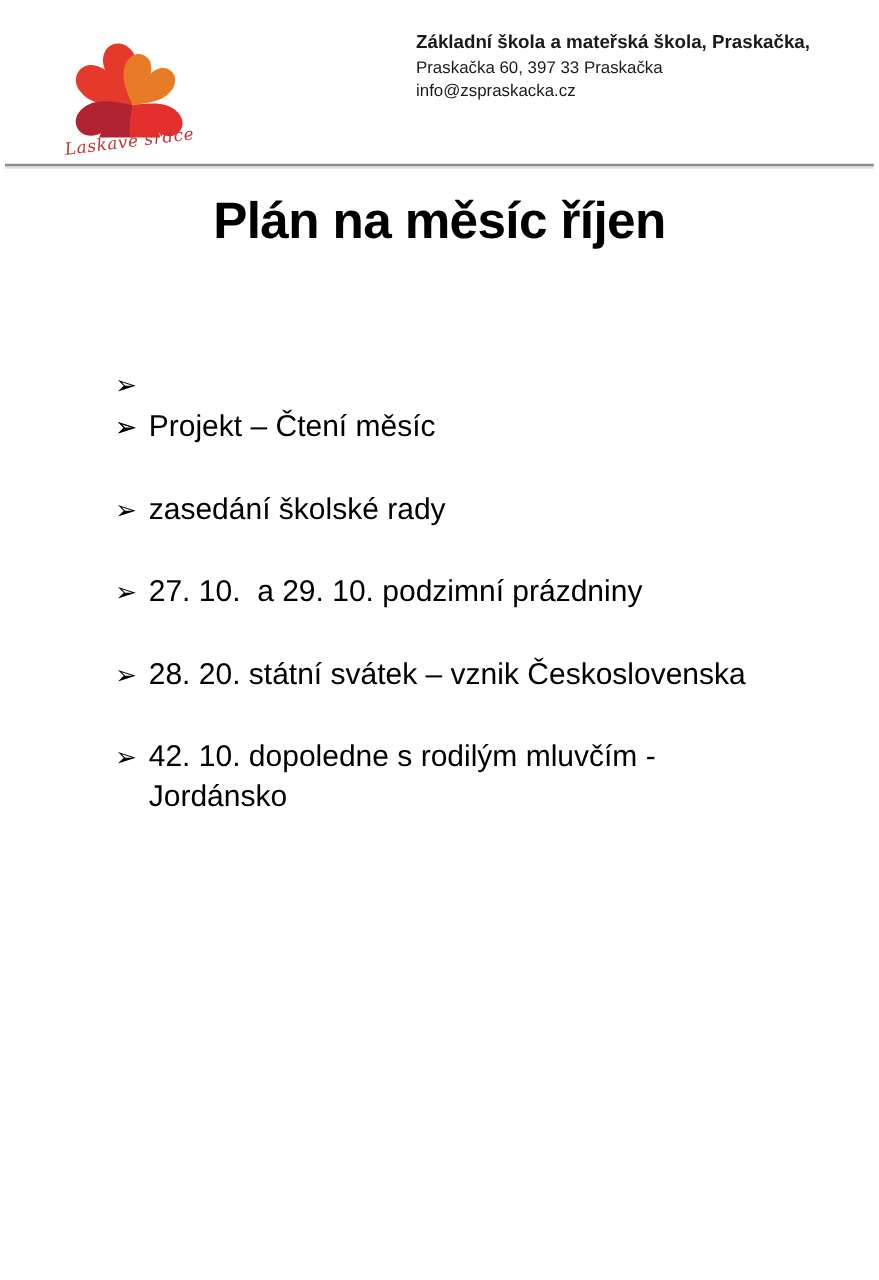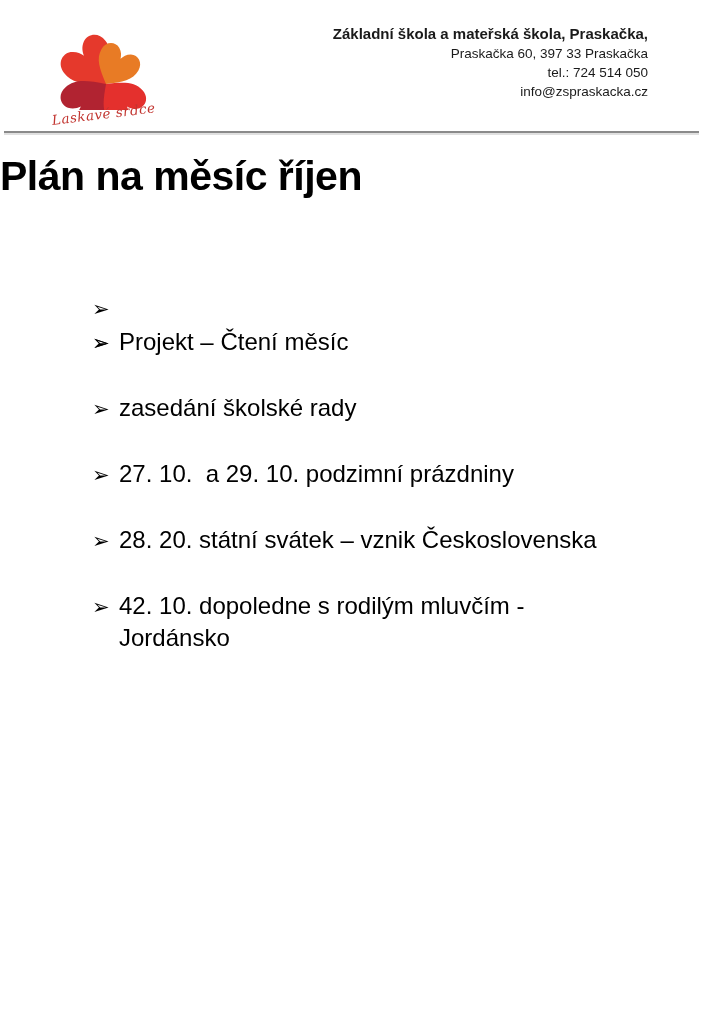--- a/index.html
+++ b/index.html
@@ -34,21 +34,21 @@
     letter-spacing: 0.5px;
     transform: rotate(-7deg);
     transform-origin: left center;
     white-space: nowrap;
   }
 
   .contact {
     position: absolute;
     top: 24px;
     right: 55px;
-    text-align: right;
+    text-align: left;
     font-size: 13.5px;
     line-height: 19px;
     color: #1a1a1a;
   }
   .contact .school-name {
     font-size: 15px;
     font-weight: bold;
     line-height: 20px;
   }
 
@@ -61,20 +61,21 @@
     background: #8a8a8a;
     box-shadow: 0 2px 0 rgba(0,0,0,0.12);
   }
 
   
   .page-title {
     position: absolute;
     top: 153px;
     left: 0;
     width: 100%;
+    text-align: center;
     font-size: 41px;
     font-weight: bold;
     color: #000000;
     letter-spacing: -0.5px;
   }
 
   
   .plan-list {
     position: absolute;
     top: 292px;
@@ -116,21 +117,20 @@
         <path d="M0,0 C-12,-9 -19,-15 -19,-25 C-19,-33 -12,-37 -6,-34 C-2.5,-32 -1,-29 0,-26 C1,-29 2.5,-32 6,-34 C12,-37 19,-33 19,-25 C19,-15 12,-9 0,0 Z" transform="rotate(-132) scale(1.30)" fill="#b12331"></path>
         <path d="M0,0 C-12,-9 -19,-15 -19,-25 C-19,-33 -12,-37 -6,-34 C-2.5,-32 -1,-29 0,-26 C1,-29 2.5,-32 6,-34 C12,-37 19,-33 19,-25 C19,-15 12,-9 0,0 Z" transform="rotate(137) scale(1.18)" fill="#e4302d"></path>
       </g>
     </svg>
     <div class="logo-tagline" style="color: rgb(194, 53, 48);">Laskavé srdce</div>
   </div>
 
   <div class="contact">
     <div class="school-name">Základní škola a mateřská škola, Praskačka,</div>
     <div class="contact-line">Praskačka 60, 397 33 Praskačka</div>
-    <div class="contact-line">tel.: 724 514 050</div>
     <div class="contact-line">info@zspraskacka.cz</div>
   </div>
 
   <div class="separator"></div>
 
   <h1 class="page-title">Plán na měsíc říjen</h1>
 
   <ul class="plan-list">
     <li>
       <span class="bullet">➢</span>

